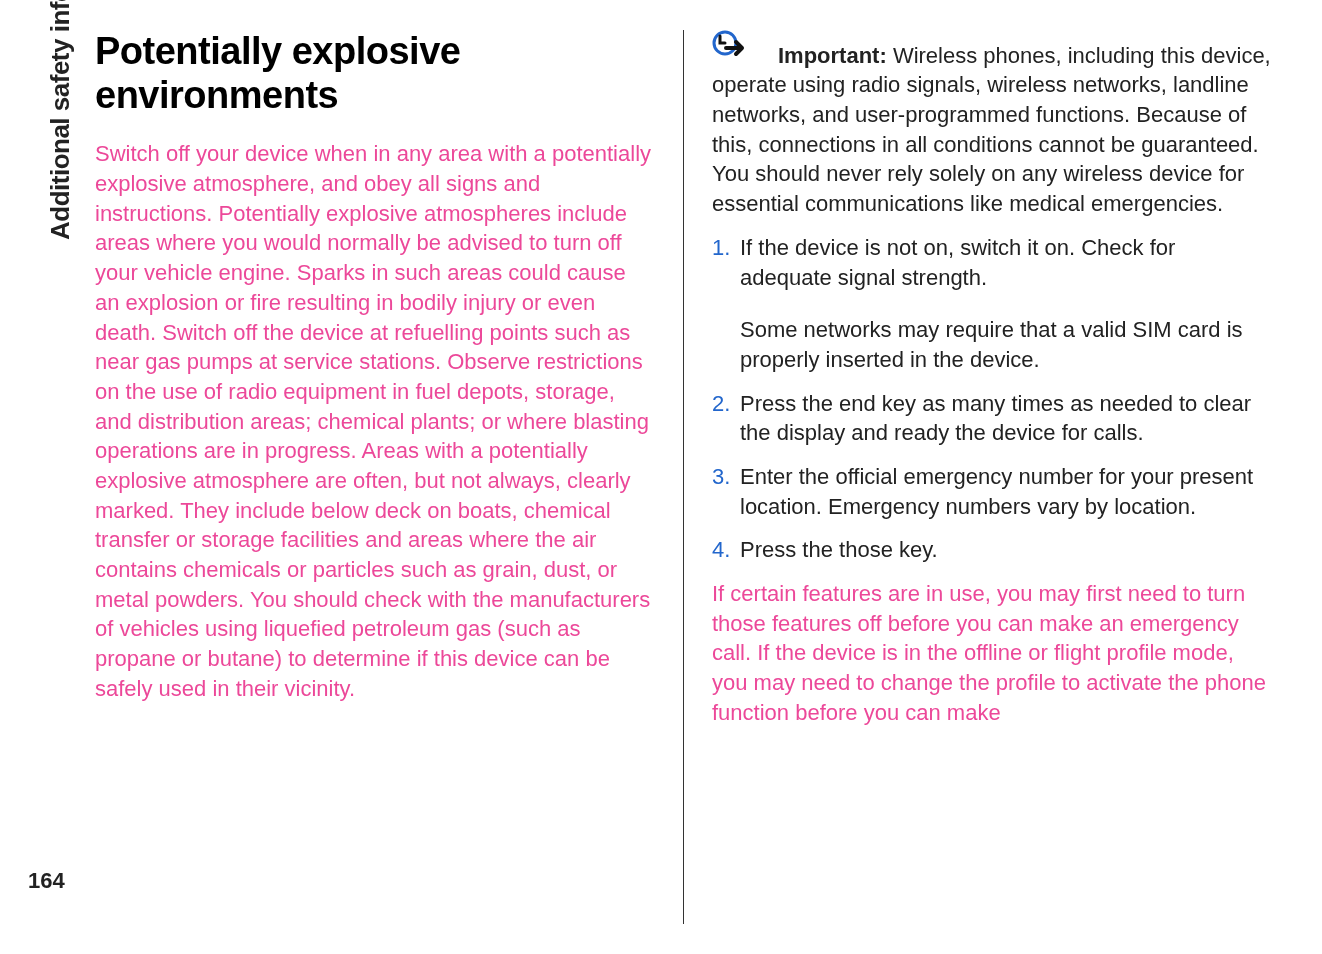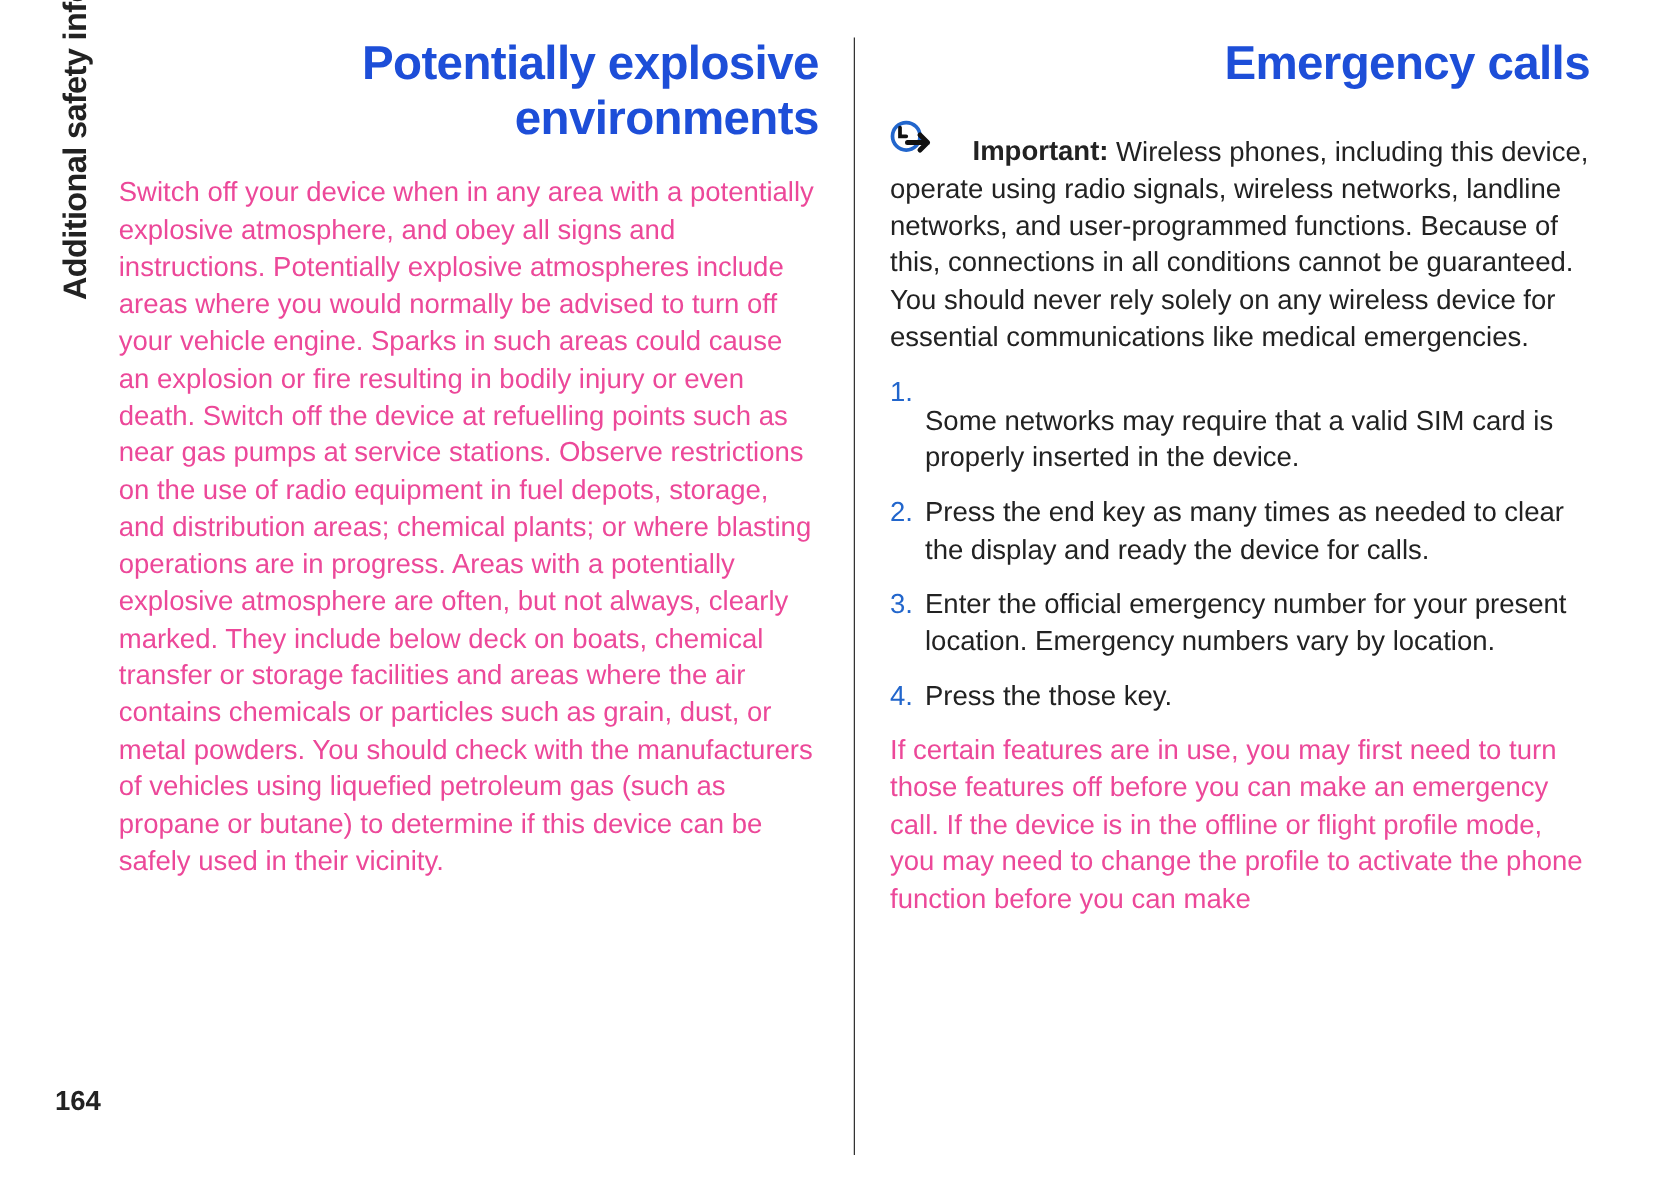--- a/index.html
+++ b/index.html
@@ -22,21 +22,21 @@
       transform: rotate(-90deg);
       transform-origin: left top;
       font-size: 26px;
       font-weight: bold;
       color: #222;
       white-space: nowrap;
       letter-spacing: -0.5px;
     }
     .page-number {
       position: absolute;
-      left: 44px;
+      left: 28px;
       bottom: 60px;
       font-size: 22px;
       font-weight: bold;
       color: #222;
     }
     .content {
       display: flex;
       gap: 0;
       height: 100%;
     }
@@ -48,25 +48,24 @@
       border-right: 1.5px solid #333;
       padding-right: 28px;
       padding-left: 10px;
     }
     .column.right {
       padding-left: 28px;
     }
     h1 {
       font-size: 38px;
       font-weight: bold;
-      color: #1d4ed8;
+      color: #000000;
       margin-bottom: 22px;
       line-height: 1.15;
       letter-spacing: -0.5px;
-      text-align: right;
     }
     .body-text {
       font-size: 22px;
       line-height: 1.35;
       color: #ec4899;
       margin-bottom: 14px;
     }
     .important-block {
       font-size: 22px;
       line-height: 1.35;
@@ -112,37 +111,37 @@
 <div class="sidebar-label">Additional safety information</div>
 <div class="page-number">164</div>
 
 <div class="content">
   <div class="column left">
     <h1>Potentially explosive environments</h1>
     <p class="body-text">Switch off your device when in any area with a potentially explosive atmosphere, and obey all signs and instructions. Potentially explosive atmospheres include areas where you would normally be advised to turn off your vehicle engine. Sparks in such areas could cause an explosion or fire resulting in bodily injury or even death. Switch off the device at refuelling points such as near gas pumps at service stations. Observe restrictions on the use of radio equipment in fuel depots, storage, and distribution areas; chemical plants; or where blasting operations are in progress. Areas with a potentially explosive atmosphere are often, but not always, clearly marked. They include below deck on boats, chemical transfer or storage facilities and areas where the air contains chemicals or particles such as grain, dust, or metal powders. You should check with the manufacturers of vehicles using liquefied petroleum gas (such as propane or butane) to determine if this device can be safely used in their vicinity.</p>
   </div>
 
   <div class="column right">
-    <h1>Emergency calls</h1>
 
     <p class="important-block">
       <span class="important-icon">
         <svg width="34" height="30" viewBox="0 0 34 30">
           <circle cx="13" cy="13" r="11" fill="none" stroke="#2266cc" stroke-width="3"></circle>
           <path d="M 8 6 L 8 13 L 13 13" fill="none" stroke="#111" stroke-width="3" stroke-linecap="round"></path>
           <path d="M 14 18 L 30 18 L 24 12 M 30 18 L 24 24" fill="none" stroke="#111" stroke-width="4" stroke-linecap="round" stroke-linejoin="round"></path>
         </svg>
       </span><span class="important-label">Important:</span><span>  Wireless phones, including this device, operate using radio signals, wireless networks, landline networks, and user-programmed functions. Because of this, connections in all conditions cannot be guaranteed. You should never rely solely on any wireless device for essential communications like medical emergencies.</span>
     </p>
 
 
     <ol class="steps">
       <li>
         <span class="num">1.</span>
         <span class="step-body">
+          <span>If the device is not on, switch it on. Check for adequate signal strength.</span>
           <span class="step-note">Some networks may require that a valid SIM card is properly inserted in the device.</span>
         </span>
       </li>
       <li>
         <span class="num">2.</span>
         <span class="step-body">Press the end key as many times as needed to clear the display and ready the device for calls.</span>
       </li>
       <li>
         <span class="num">3.</span>
         <span class="step-body">Enter the official emergency number for your present location. Emergency numbers vary by location.</span>

